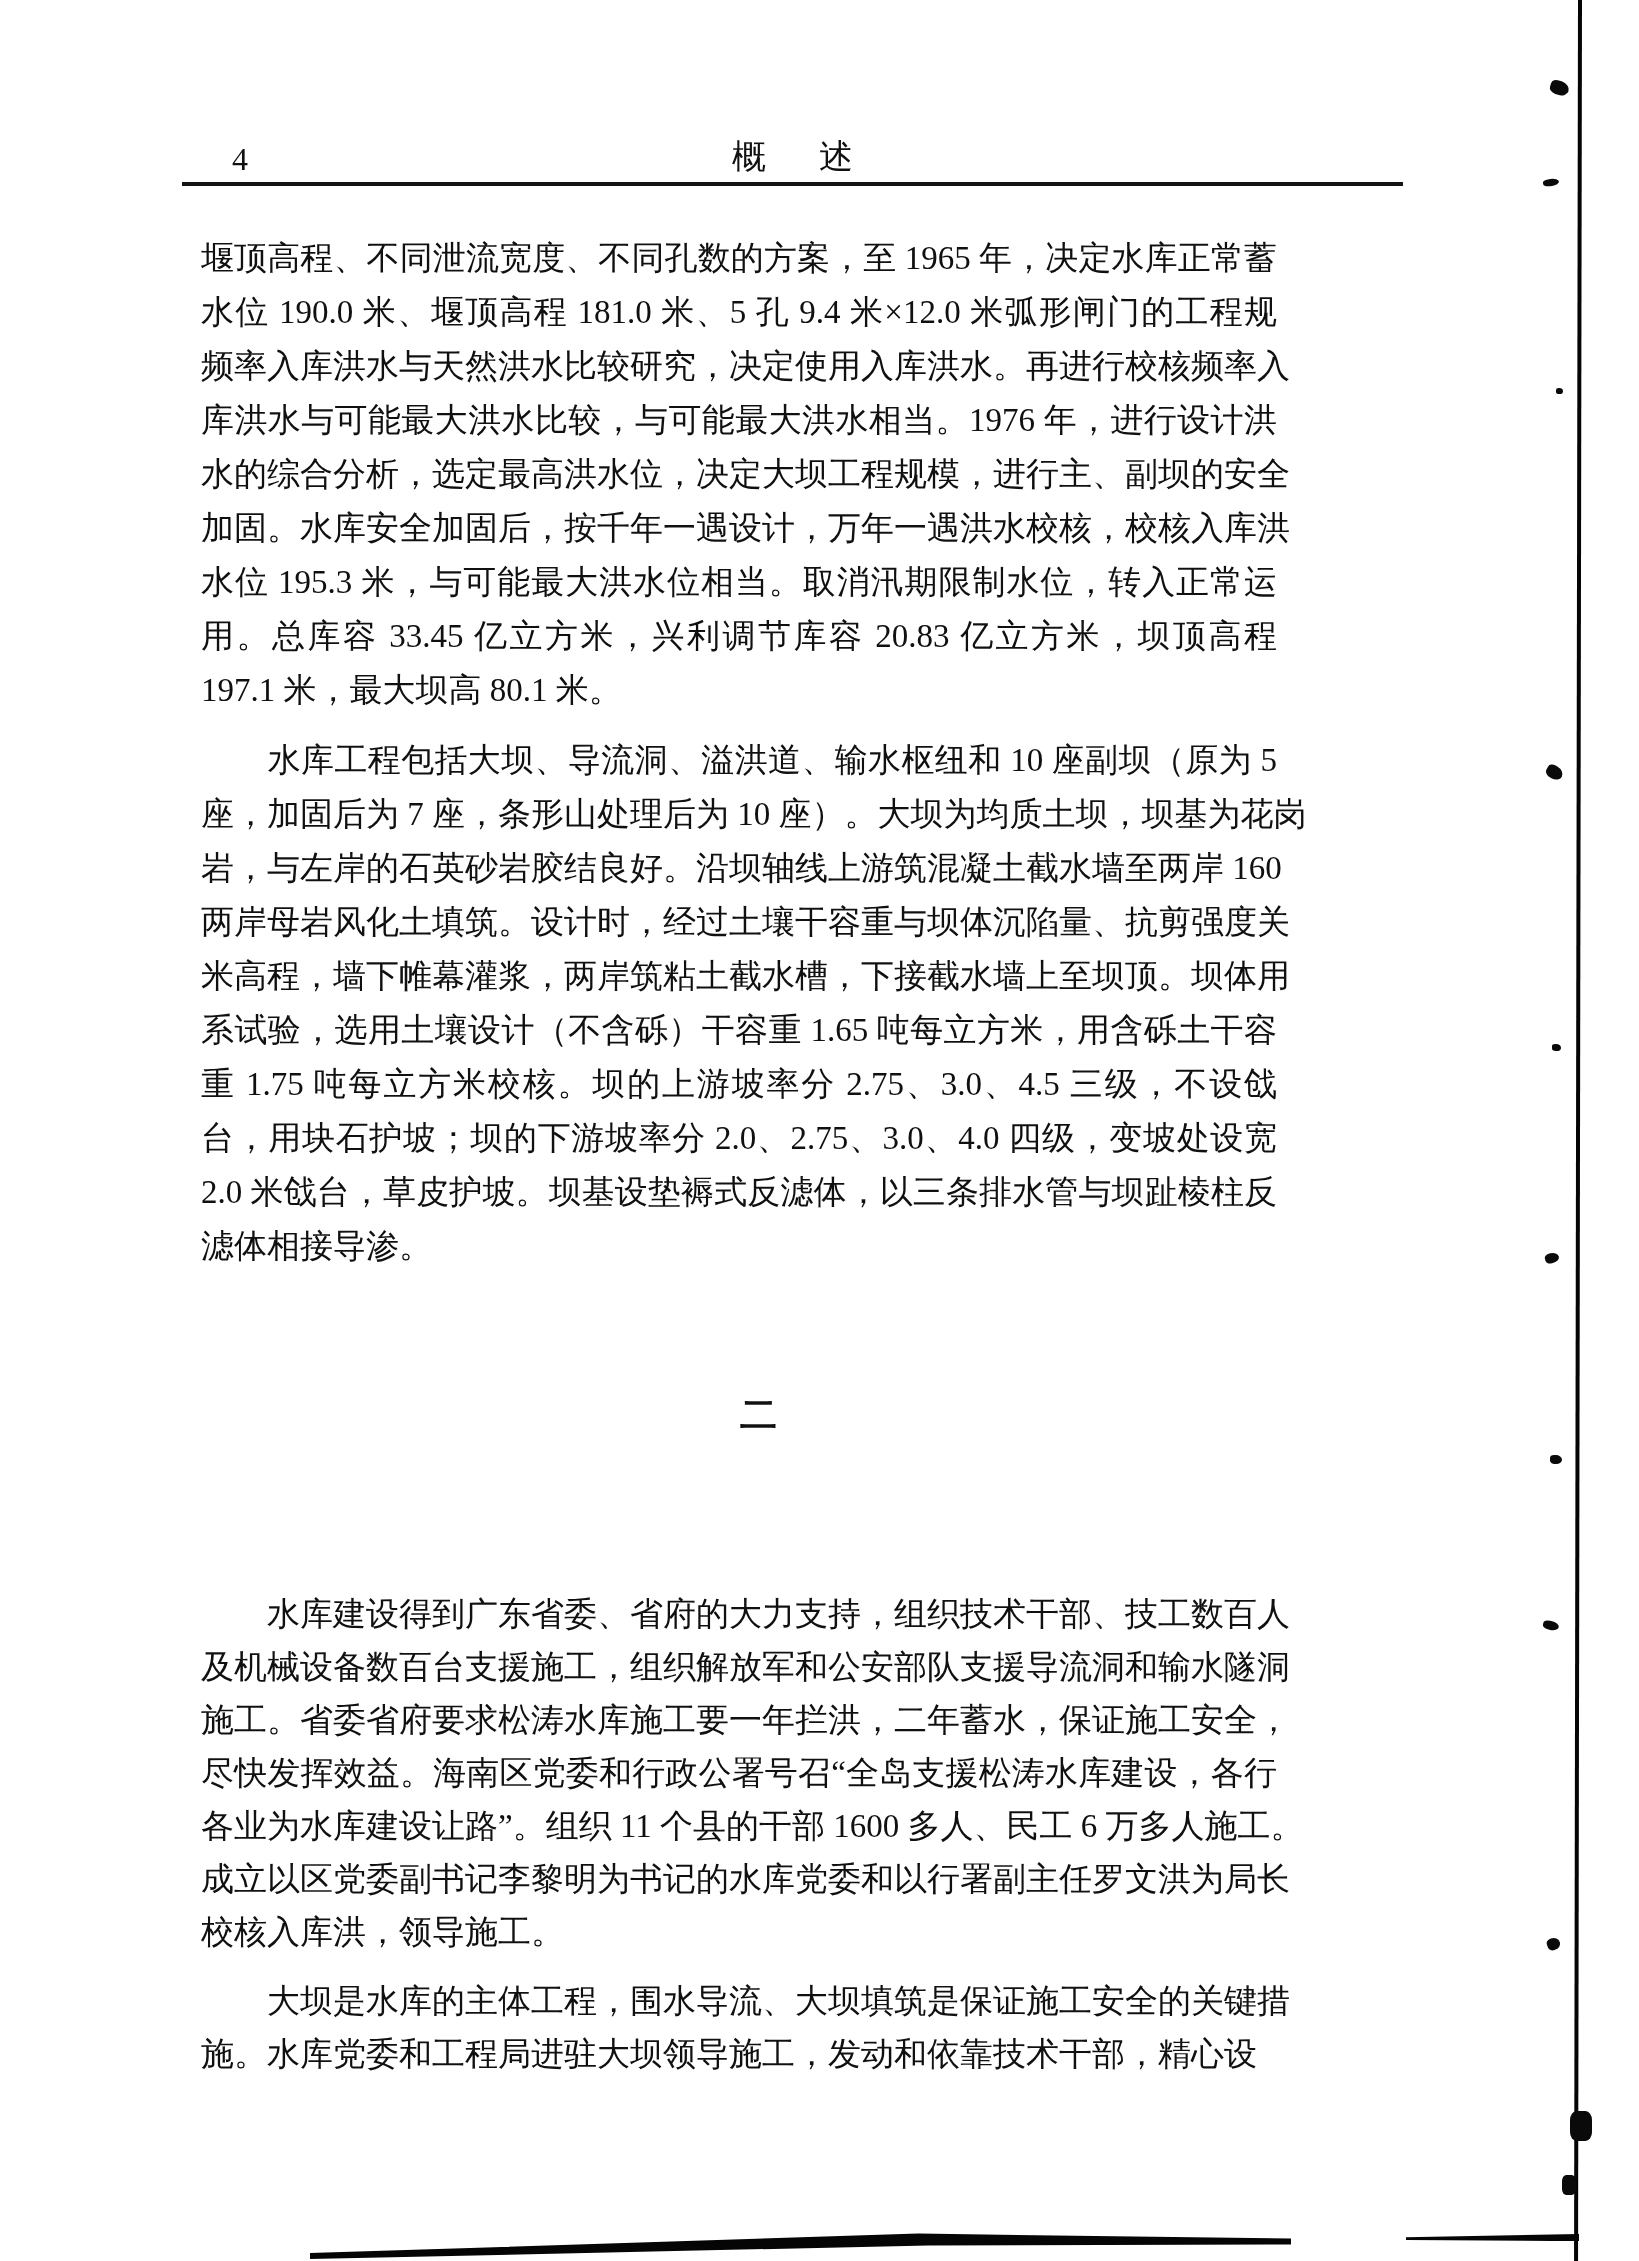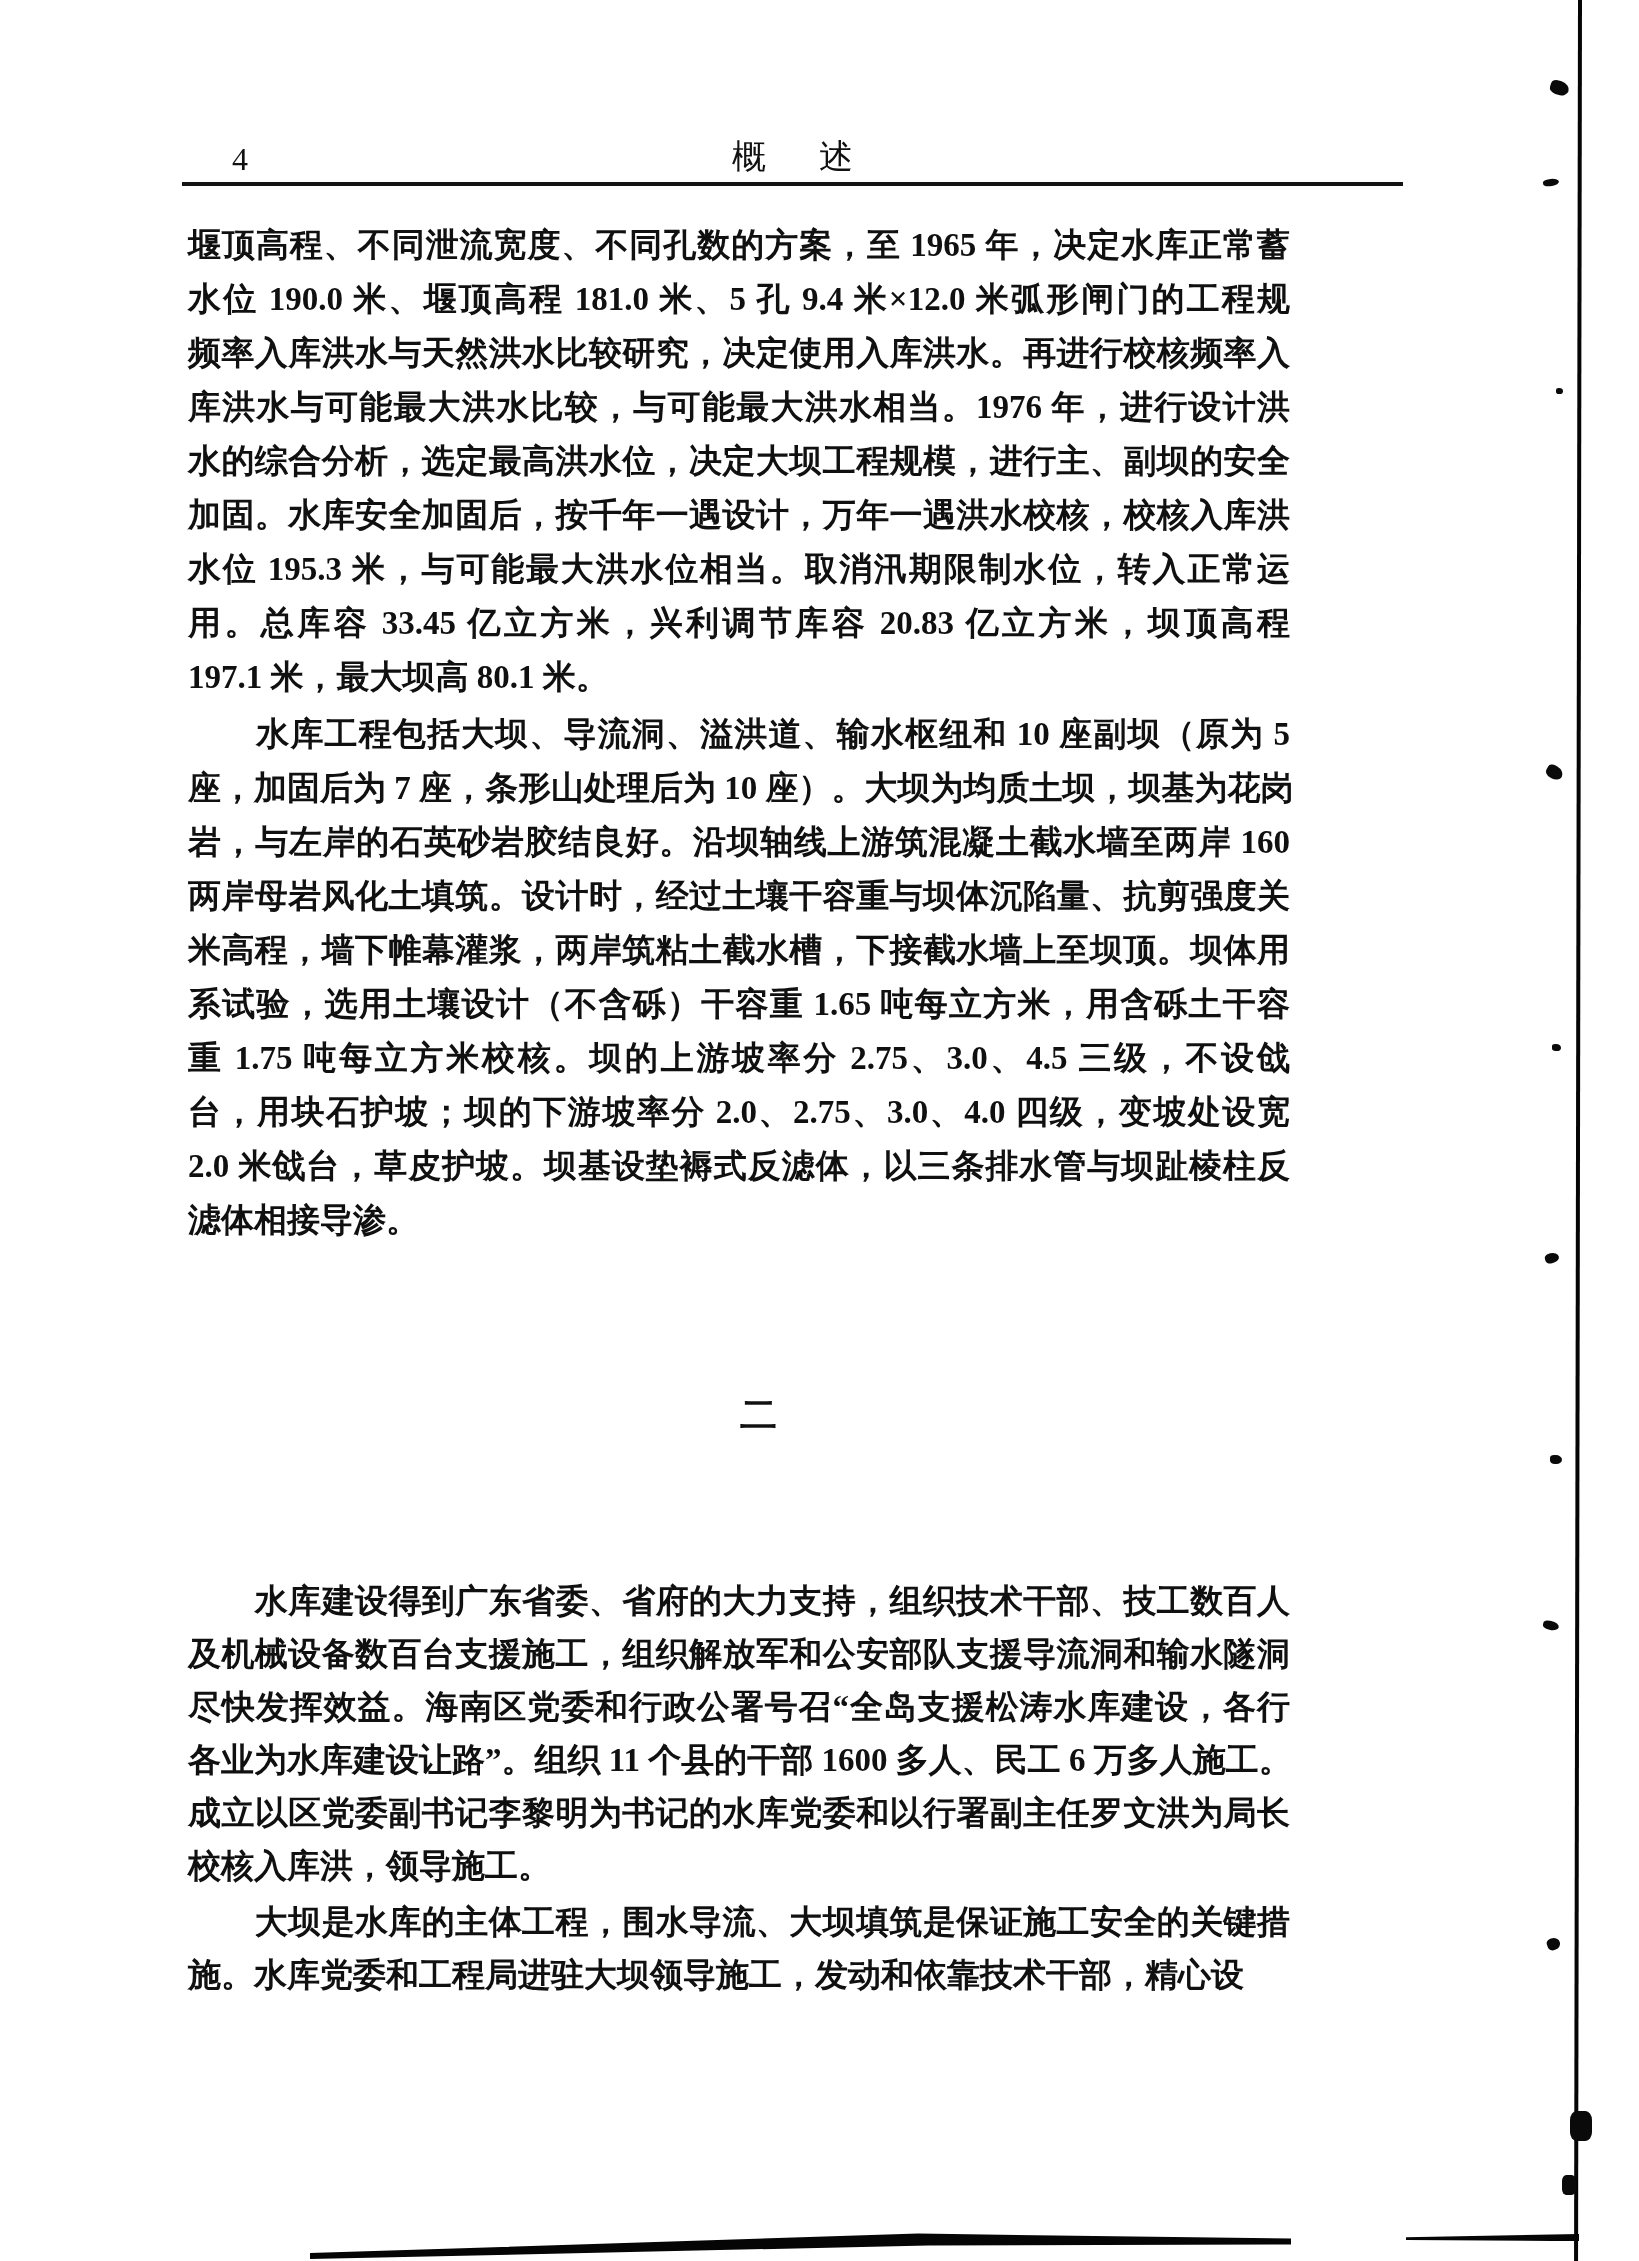--- a/index.html
+++ b/index.html
@@ -17,21 +17,21 @@
   }
   .header-rule{
     position:absolute;left:182px;top:182px;width:1221px;height:3.6px;background:#131313;
   }
   
   .textblock{
     position:absolute;left:185px;width:1108px;font-size:33px;color:#101010;
   }
   .tb1{top:215px;line-height:54px;}
   .tb2{top:1572px;line-height:53px;}
-  .para{margin:3px;padding:0;font-weight:bold;}
+  .para{margin:16px;padding:0;}
   .line{
     display:block;white-space:nowrap;
     text-align:justify;text-align-last:justify;
   }
   .para .line:last-child{text-align-last:left;}
   .section-heading{
     position:absolute;left:740px;top:1386px;font-size:37px;line-height:58px;
     font-weight:bold;
   }
   
@@ -83,20 +83,21 @@
         <span class="line">滤体相接导渗。</span>
       </div>
   </div>
 
   <div class="section-heading">二</div>
 
   <div class="textblock tb2">
     <div class="para">
         <span class="line">　　水库建设得到广东省委、省府的大力支持，组织技术干部、技工数百人</span>
         <span class="line">及机械设备数百台支援施工，组织解放军和公安部队支援导流洞和输水隧洞</span>
+        <span class="line">施工。省委省府要求松涛水库施工要一年拦洪，二年蓄水，保证施工安全，</span>
         <span class="line">尽快发挥效益。海南区党委和行政公署号召“全岛支援松涛水库建设，各行</span>
         <span class="line">各业为水库建设让路”。组织 11 个县的干部 1600 多人、民工 6 万多人施工。</span>
         <span class="line">成立以区党委副书记李黎明为书记的水库党委和以行署副主任罗文洪为局长</span>
         <span class="line">校核入库洪，领导施工。</span>
       </div>
     <div class="para">
         <span class="line">　　大坝是水库的主体工程，围水导流、大坝填筑是保证施工安全的关键措</span>
         <span class="line">施。水库党委和工程局进驻大坝领导施工，发动和依靠技术干部，精心设</span>
       </div>
   </div>

